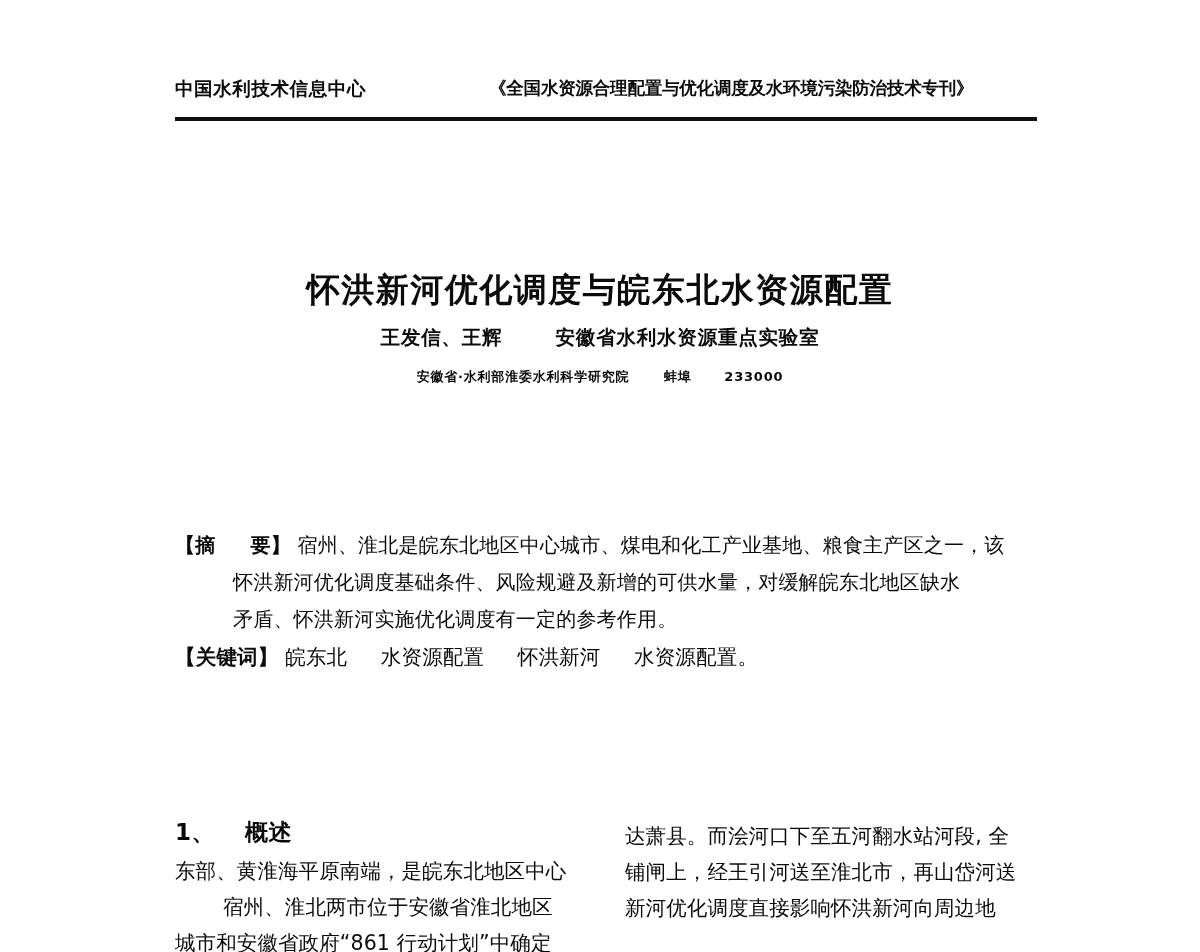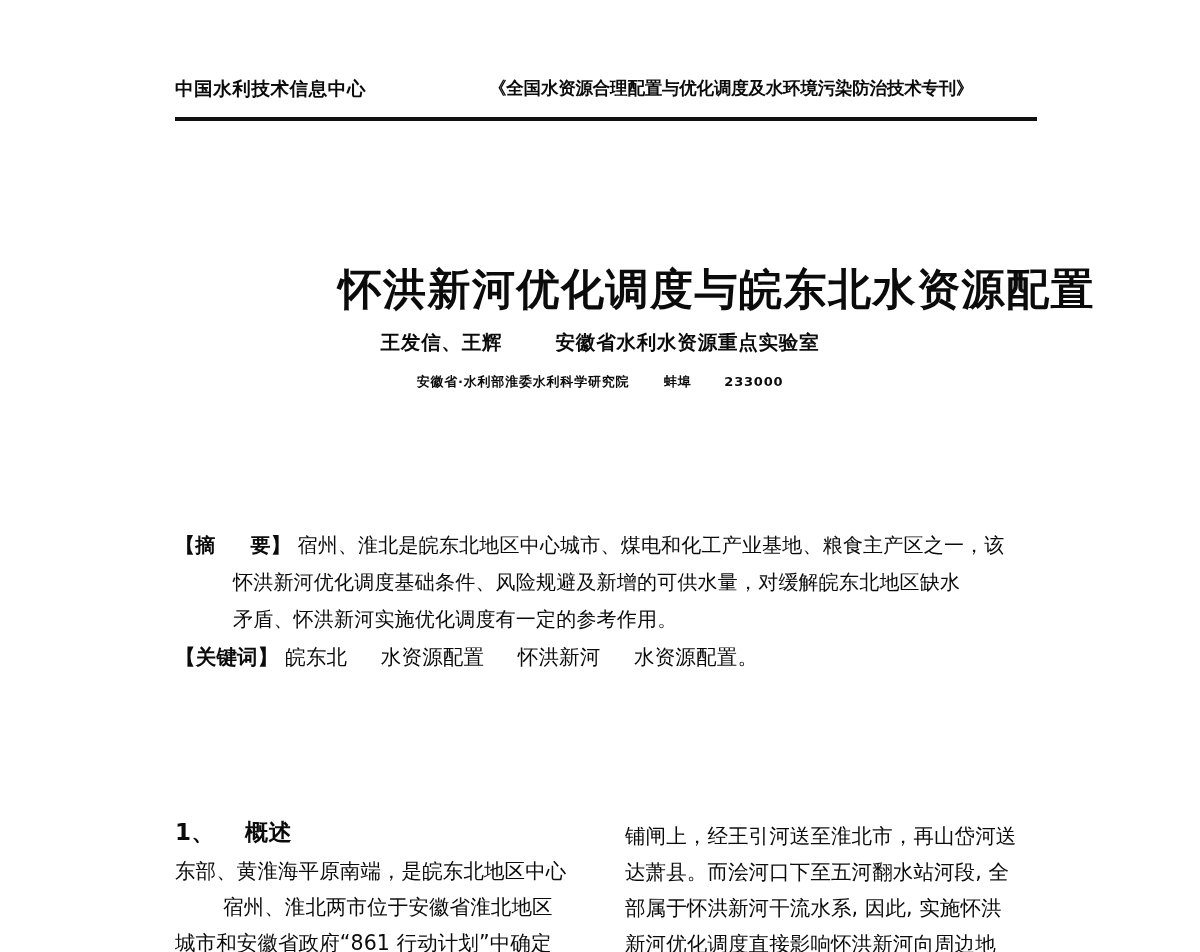--- a/index.html
+++ b/index.html
@@ -64,27 +64,26 @@
 
   
   .title-block {
     position: absolute;
     left: 100px;
     top: 258px;
     width: 1000px;
     text-align: center;
   }
   .doc-title {
-    font-size: 43px;
+    font-size: 33px;
     font-weight: 700;
     letter-spacing: 1.5px;
     line-height: 1.22;
-    margin: 5px;
-    white-space: nowrap;
-    text-align: right;
+    margin: 12px;
+    white-space: nowrap;
   }
   .author-line {
     margin-top: 14px;
     font-size: 19.5px;
     font-weight: 700;
     letter-spacing: 0.8px;
     white-space: nowrap;
   }
   .author-sep {
     display: inline-block;
@@ -235,21 +234,20 @@
         <span>1、</span>
         <span class="sec-num-gap"></span>
         <span>概述</span>
       </h2>
       <div class="body-line">东部、黄淮海平原南端，是皖东北地区中心</div>
       <div class="body-line first">宿州、淮北两市位于安徽省淮北地区</div>
       <div class="body-line">城市和安徽省政府“861 行动计划”中确定</div>
     </div>
 
     <div class="column col-right">
+      <div class="body-line">达萧县。而浍河口下至五河翻水站河段, 全</div>
       <div class="body-line">铺闸上，经王引河送至淮北市，再山岱河送</div>
-      <div class="body-line">达萧县。而浍河口下至五河翻水站河段, 全</div>
-      <div class="body-line">部属于怀洪新河干流水系, 因此, 实施怀洪</div>
       <div class="body-line">新河优化调度直接影响怀洪新河向周边地</div>
     </div>
 
   </div>
 
 </div>
 
 </body></html>

